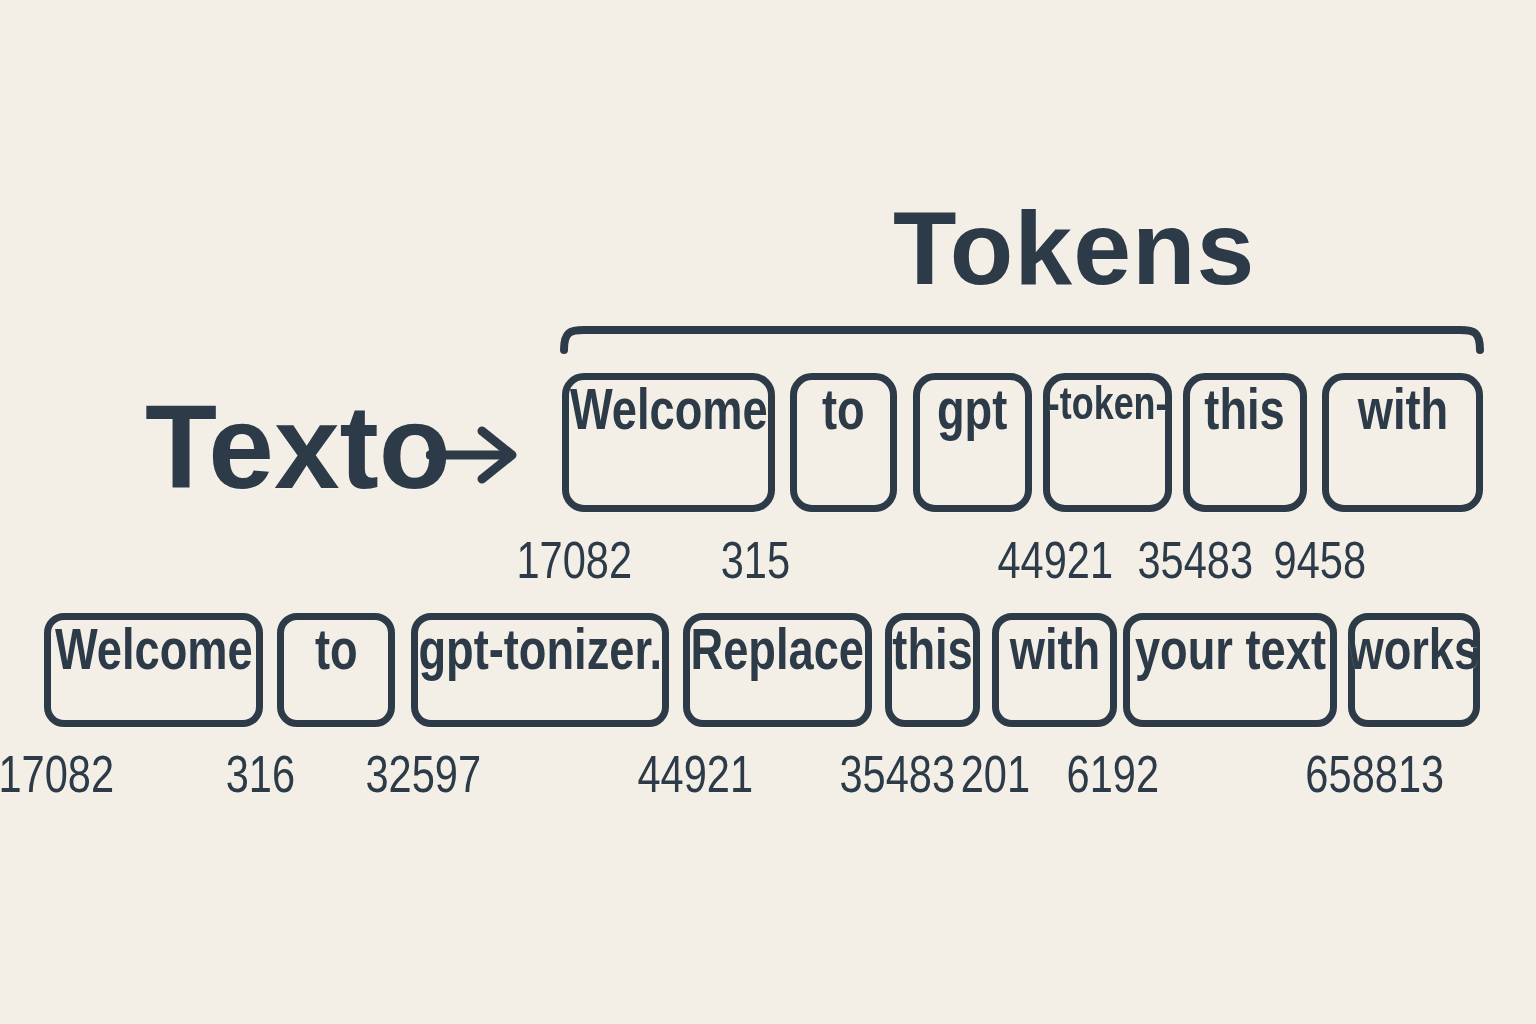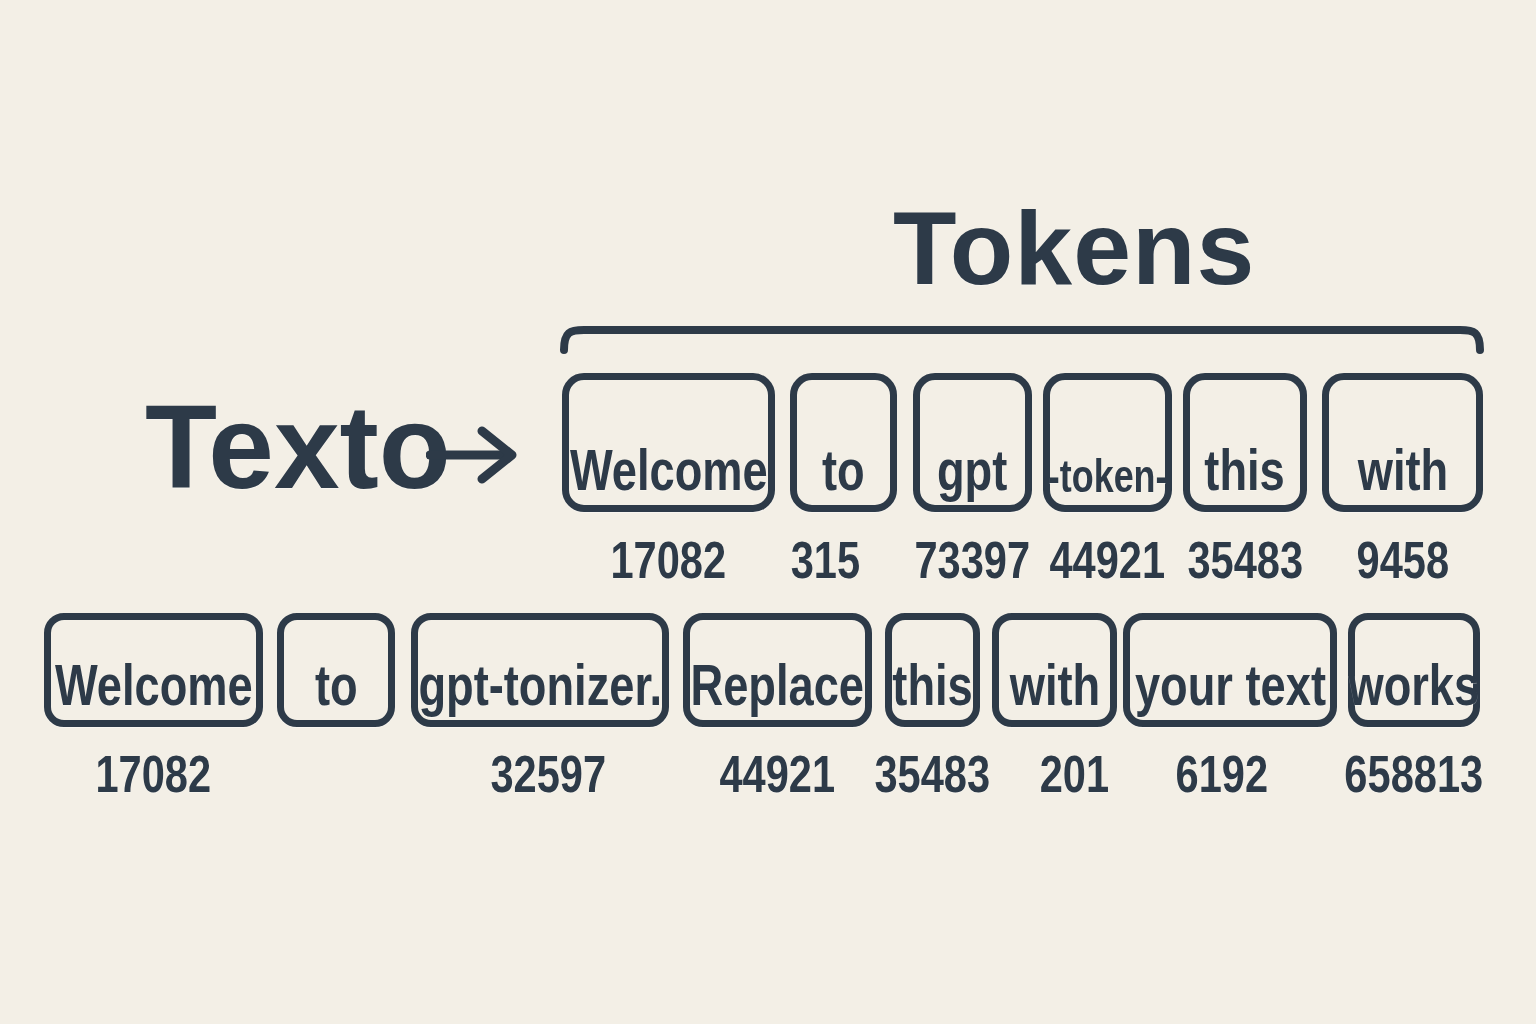--- a/index.html
+++ b/index.html
@@ -53,44 +53,44 @@
     stroke-linecap: round;
     stroke-linejoin: round;
   }
   .token-box {
     position: absolute;
     height: 139px;
     border: 7px solid var(--ink);
     border-radius: 22px;
     background: var(--bg);
     display: flex;
-    align-items: flex-end;
+    align-items: flex-start;
     justify-content: center;
     box-shadow: 0 1px 0 rgba(255,255,255,0.4);
   }
   .token-box.bottom { height: 114px; border-radius: 20px; top: 613px; }
   .token-box.top { top: 373px; }
   .token-label {
     display: inline-block;
     transform: scaleX(0.78);
     transform-origin: center;
     font-size: 58px;
     font-weight: 700;
     line-height: 1;
     white-space: nowrap;
     color: var(--ink);
     text-shadow: 0 1px 0 rgba(255,255,255,0.3);
     padding-bottom: 6px;
   }
   .token-box.sm .token-label { font-size: 46px; }
   .token-id {
     position: absolute;
-    text-align: center;
+    text-align: left;
     font-size: 52px;
-    font-weight: 700;
+    font-weight: 400;
     line-height: 1;
     color: var(--ink);
     text-shadow: 0 1px 0 rgba(255,255,255,0.3);
     white-space: nowrap;
   }
   .token-id > span {
     display: inline-block;
     transform: scaleX(0.8);
     transform-origin: center;
   }
@@ -128,21 +128,20 @@
   </div>
   <div class="token-box top" style="left:1183px;width:124px">
     <span class="token-label">this</span>
   </div>
   <div class="token-box top" style="left:1322px;width:161px">
     <span class="token-label">with</span>
   </div>
 
   <div class="token-id top-id" style="left:502px;width:333px"><span>17082</span></div>
   <div class="token-id top-id" style="left:712px;width:227px"><span>315</span></div>
-  <div class="token-id top-id" style="left:853px;width:239px"><span>73397</span></div>
   <div class="token-id top-id" style="left:983px;width:249px"><span>44921</span></div>
   <div class="token-id top-id" style="left:1123px;width:244px"><span>35483</span></div>
   <div class="token-id top-id" style="left:1262px;width:281px"><span>9458</span></div>
 
   <div class="token-box bottom" style="left:44px;width:219px">
     <span class="token-label">Welcome</span>
   </div>
   <div class="token-box bottom" style="left:277px;width:118px">
     <span class="token-label">to</span>
   </div>
@@ -159,20 +158,21 @@
     <span class="token-label">with</span>
   </div>
   <div class="token-box bottom" style="left:1348px;width:132px">
     <span class="token-label">works</span>
   </div>
   <div class="token-box bottom" style="left:1123px;width:214px">
     <span class="token-label">your text</span>
   </div>
 
   <div class="token-id bottom-id" style="left:-16px;width:339px"><span>17082</span></div>
-  <div class="token-id bottom-id" style="left:359px;width:378px"><span>32597</span></div>
+  <div class="token-id bottom-id" style="left:217px;width:238px"><span>316</span></div>
+  <div class="token-id bottom-id" style="left:351px;width:378px"><span>32597</span></div>
   <div class="token-id bottom-id" style="left:623px;width:309px"><span>44921</span></div>
   <div class="token-id bottom-id" style="left:825px;width:215px"><span>35483</span></div>
   <div class="token-id bottom-id" style="left:952px;width:245px"><span>201</span></div>
   <div class="token-id bottom-id" style="left:1055px;width:334px"><span>6192</span></div>
   <div class="token-id bottom-id" style="left:1288px;width:252px"><span>658813</span></div>
 
 </div>
 
 </body></html>

